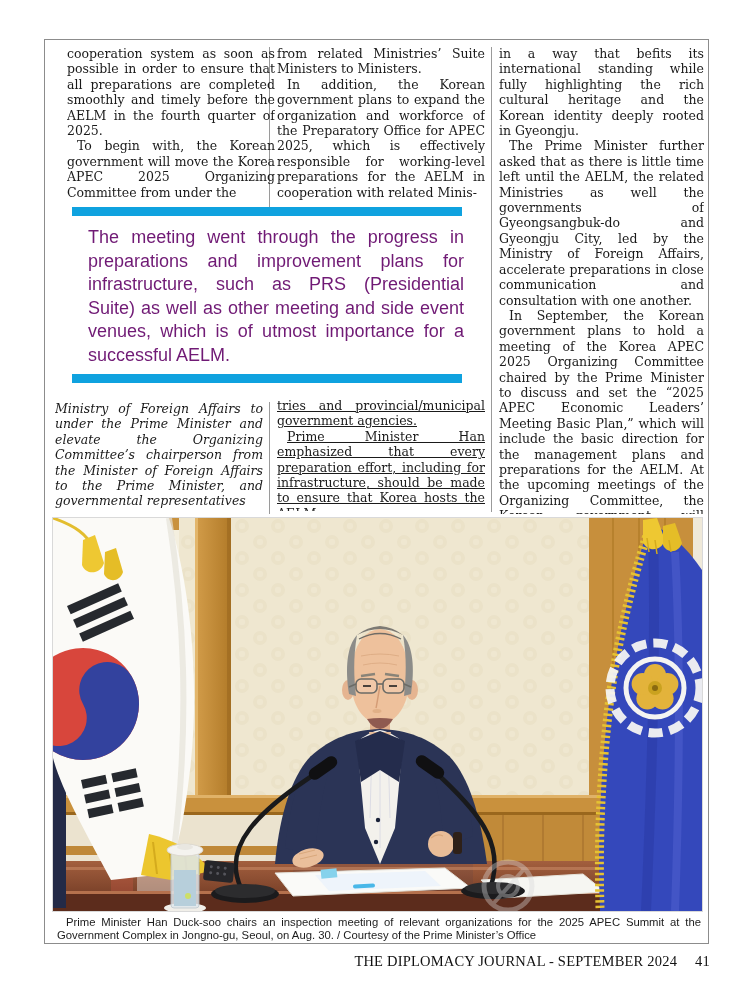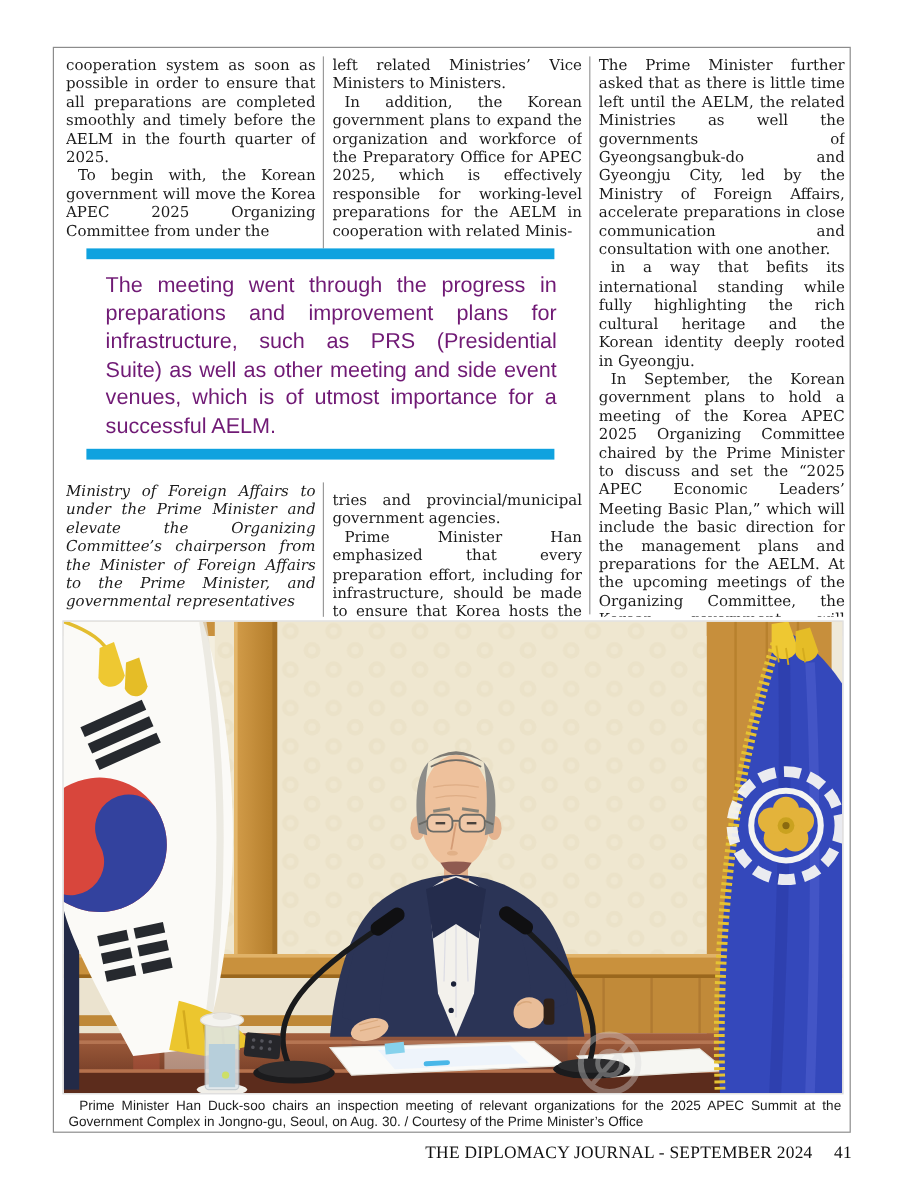--- a/index.html
+++ b/index.html
@@ -27,42 +27,42 @@
 </head>
 <body>
 
 <div class="page">
   <div class="frame"></div>
 
   <div class="vrule" style="left:269px;top:47px;height:160px;"></div>
   <div class="vrule" style="left:269px;top:402px;height:112px;"></div>
   <div class="vrule" style="left:491px;top:47px;height:465px;"></div>
 
-  <div class="col" style="left:55px;top:46px;width:208px;height:160px;">
+  <div class="col" style="left:67px;top:46px;width:208px;height:160px;">
     <p>cooperation system as soon as possible in order to ensure that all preparations are completed smoothly and timely before the AELM in the fourth quarter of 2025.</p>
     <p>To begin with, the Korean government will move the Korea APEC 2025 Organizing Committee from under the</p>
   </div>
   <div class="col" style="left:277px;top:46px;width:208px;height:160px;">
-    <p>left related Ministries’ Vice Ministers to Ministers.</p>
+    <p>from related Ministries’ Suite Ministers to Ministers.</p>
     <p>In addition, the Korean government plans to expand the organization and workforce of the Preparatory Office for APEC 2025, which is effectively responsible for working-level preparations for the AELM in cooperation with related Minis-</p>
   </div>
   <div class="col" style="left:499px;top:46px;width:205px;height:468px;">
+    <p>in a way that befits its international standing while fully highlighting the rich cultural heritage and the Korean identity deeply rooted in Gyeongju.</p>
     <p>The Prime Minister further asked that as there is little time left until the AELM, the related Ministries as well the governments of Gyeongsangbuk-do and Gyeongju City, led by the Ministry of Foreign Affairs, accelerate preparations in close communication and consultation with one another.</p>
-    <p>in a way that befits its international standing while fully highlighting the rich cultural heritage and the Korean identity deeply rooted in Gyeongju.</p>
     <p>In September, the Korean government plans to hold a meeting of the Korea APEC 2025 Organizing Committee chaired by the Prime Minister to discuss and set the “2025 APEC Economic Leaders’ Meeting Basic Plan,” which will include the basic direction for the management plans and preparations for the AELM. At the upcoming meetings of the Organizing Committee, the Korean government will periodically check and review the progress in AELM preparations. ❦</p>
   </div>
 
   <div class="quote-bar" style="top:207px;"></div>
   <div class="pull-quote">The meeting went through the progress in preparations and improvement plans for infrastructure, such as PRS (Presidential Suite) as well as other meeting and side event venues, which is of utmost importance for a successful AELM.</div>
   <div class="quote-bar" style="top:374px;"></div>
 
   <div class="col" style="left:55px;top:401px;width:208px;height:113px;font-style:italic;">
     <p>Ministry of Foreign Affairs to under the Prime Minister and elevate the Organizing Committee’s chairperson from the Minister of Foreign Affairs to the Prime Minister, and governmental representatives</p>
   </div>
-  <div class="col" style="left:277px;top:409px;width:208px;height:113px;">
+  <div class="col" style="left:277px;top:398px;width:208px;height:113px;text-decoration:underline;">
     <p>tries and provincial/municipal government agencies.</p>
     <p>Prime Minister Han emphasized that every preparation effort, including for infrastructure, should be made to ensure that Korea hosts the AELM</p>
   </div>
 
   <figure class="photo" style="margin:0;">
     <svg viewBox="0 0 649 393" width="649" height="393" preserveAspectRatio="none" aria-hidden="true">
       <defs>
         <pattern id="damask" width="36" height="32" patternUnits="userSpaceOnUse">
           <circle cx="9" cy="8" r="7" fill="#e7ddc2"></circle>
             <circle cx="9" cy="8" r="3.2" fill="#efe7d0"></circle>

